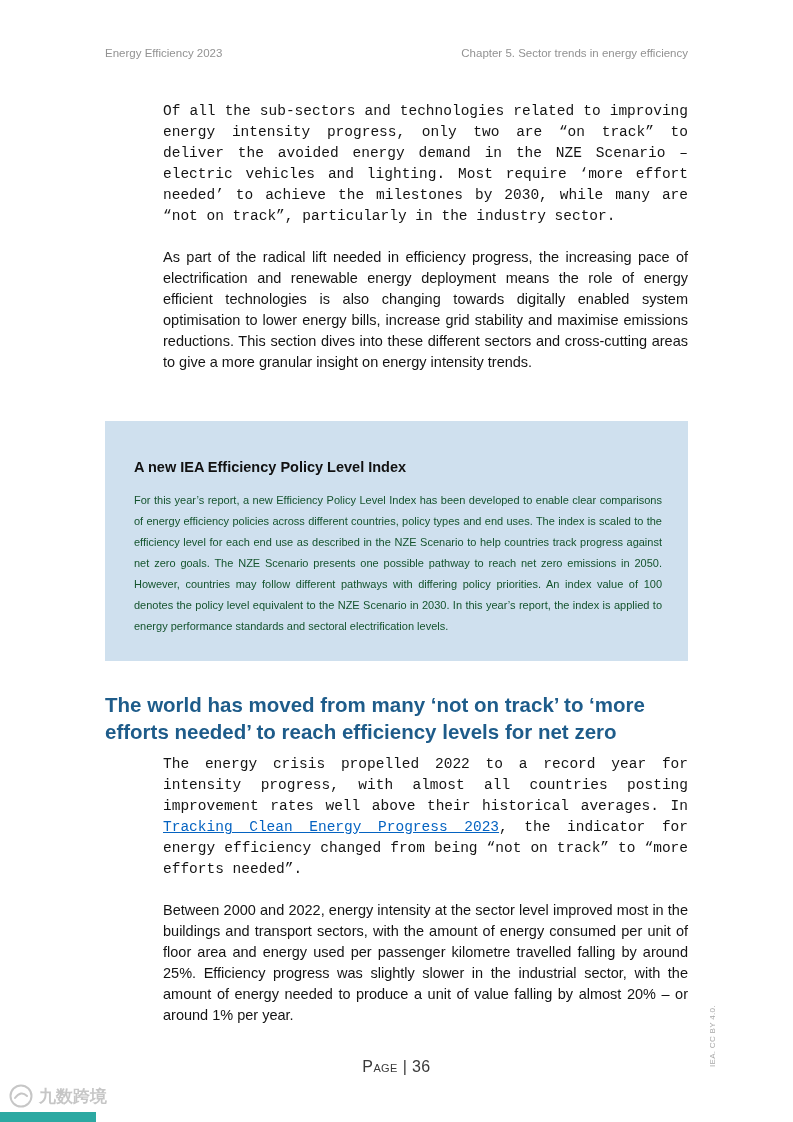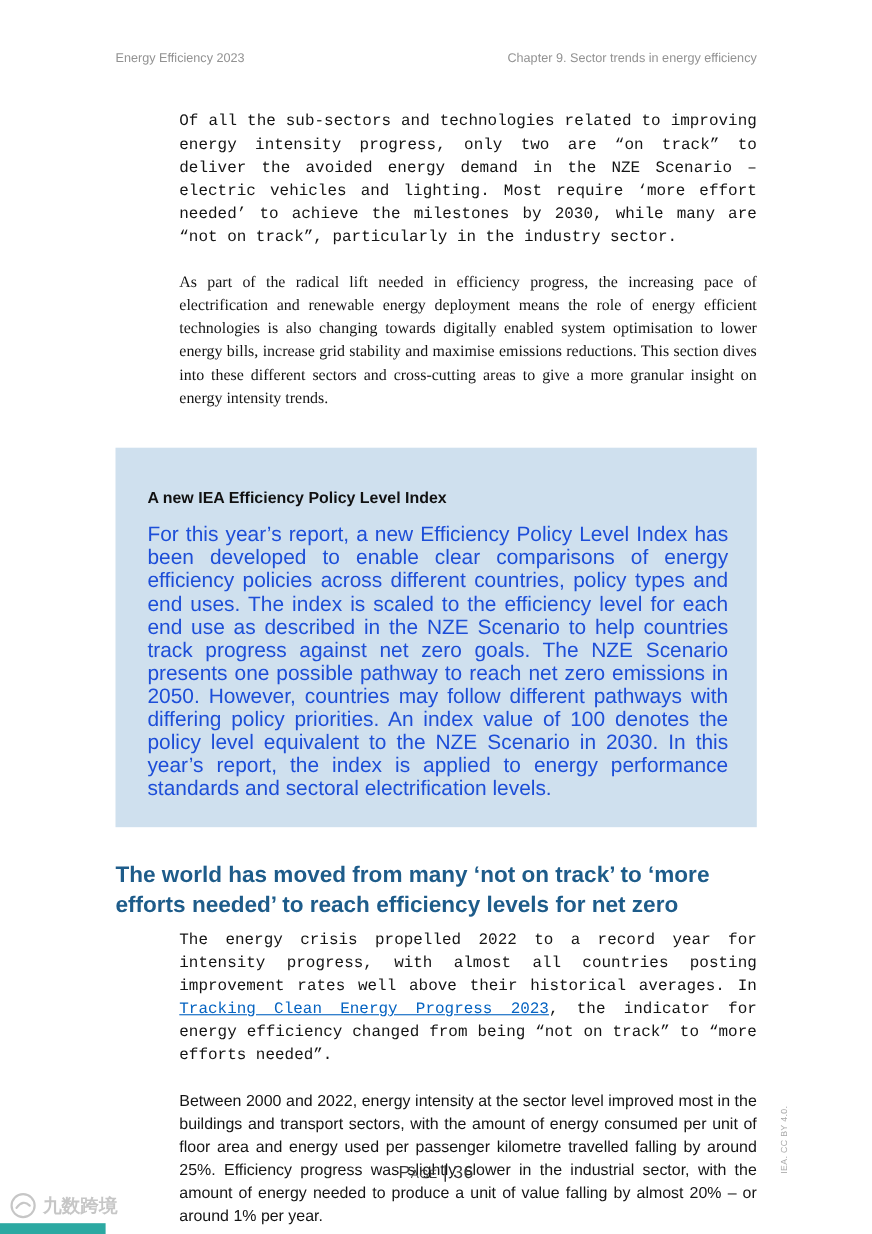--- a/index.html
+++ b/index.html
@@ -34,39 +34,39 @@
   }
 
   .body-para {
     font-size: 14.5px;
     line-height: 21px;
     color: #141414;
     text-align: justify;
   }
   .indented { margin-left: 58px; width: 525px; }
   .gap-sm { margin-bottom: 20px; font-family: Liberation Mono, monospace; }
-  .gap-lg { margin-bottom: 34px; font-family: Liberation Serif, serif; }
+  .gap-lg { margin-bottom: 48px; }
 
   .callout {
     width: 583px;
     background: var(--callout-bg, #cfe0ee);
     padding: 36px 26px 24px 29px;
     margin-bottom: 30px;
   }
   .callout h3 {
     font-size: 14.5px;
     font-weight: bold;
     color: #111;
     line-height: 21px;
     margin-bottom: 12px;
   }
   .callout p {
-    font-size: 19px;
+    font-size: 11px;
     line-height: 21px;
-    color: #1d4ed8;
+    color: #14532d;
     text-align: justify;
   }
 
   .section-heading {
     font-size: 20.5px;
     line-height: 27px;
     font-weight: bold;
     color: var(--heading-blue, #1e5c8a);
     margin-bottom: 9px;
     width: 583px;
@@ -127,21 +127,21 @@
     background: var(--accent-teal, #2ca9a2);
   }
 </style>
 </head>
 <body>
 
 <div class="page">
 
   <header class="page-header">
     <span>Energy Efficiency 2023</span>
-    <span>Chapter 9. Sector trends in energy efficiency</span>
+    <span>Chapter 5. Sector trends in energy efficiency</span>
   </header>
 
   <main class="content">
 
     <p class="body-para indented gap-sm">Of all the sub-sectors and technologies related to improving energy intensity progress, only two are “on track” to deliver the avoided energy demand in the NZE Scenario – electric vehicles and lighting. Most require ‘more effort needed’ to achieve the milestones by 2030, while many are “not on track”, particularly in the industry sector.</p>
 
     <p class="body-para indented gap-lg">As part of the radical lift needed in efficiency progress, the increasing pace of electrification and renewable energy deployment means the role of energy efficient technologies is also changing towards digitally enabled system optimisation to lower energy bills, increase grid stability and maximise emissions reductions. This section dives into these different sectors and cross-cutting areas to give a more granular insight on energy intensity trends.</p>
 
     <section class="callout">
       <h3>A new IEA Efficiency Policy Level Index</h3>

